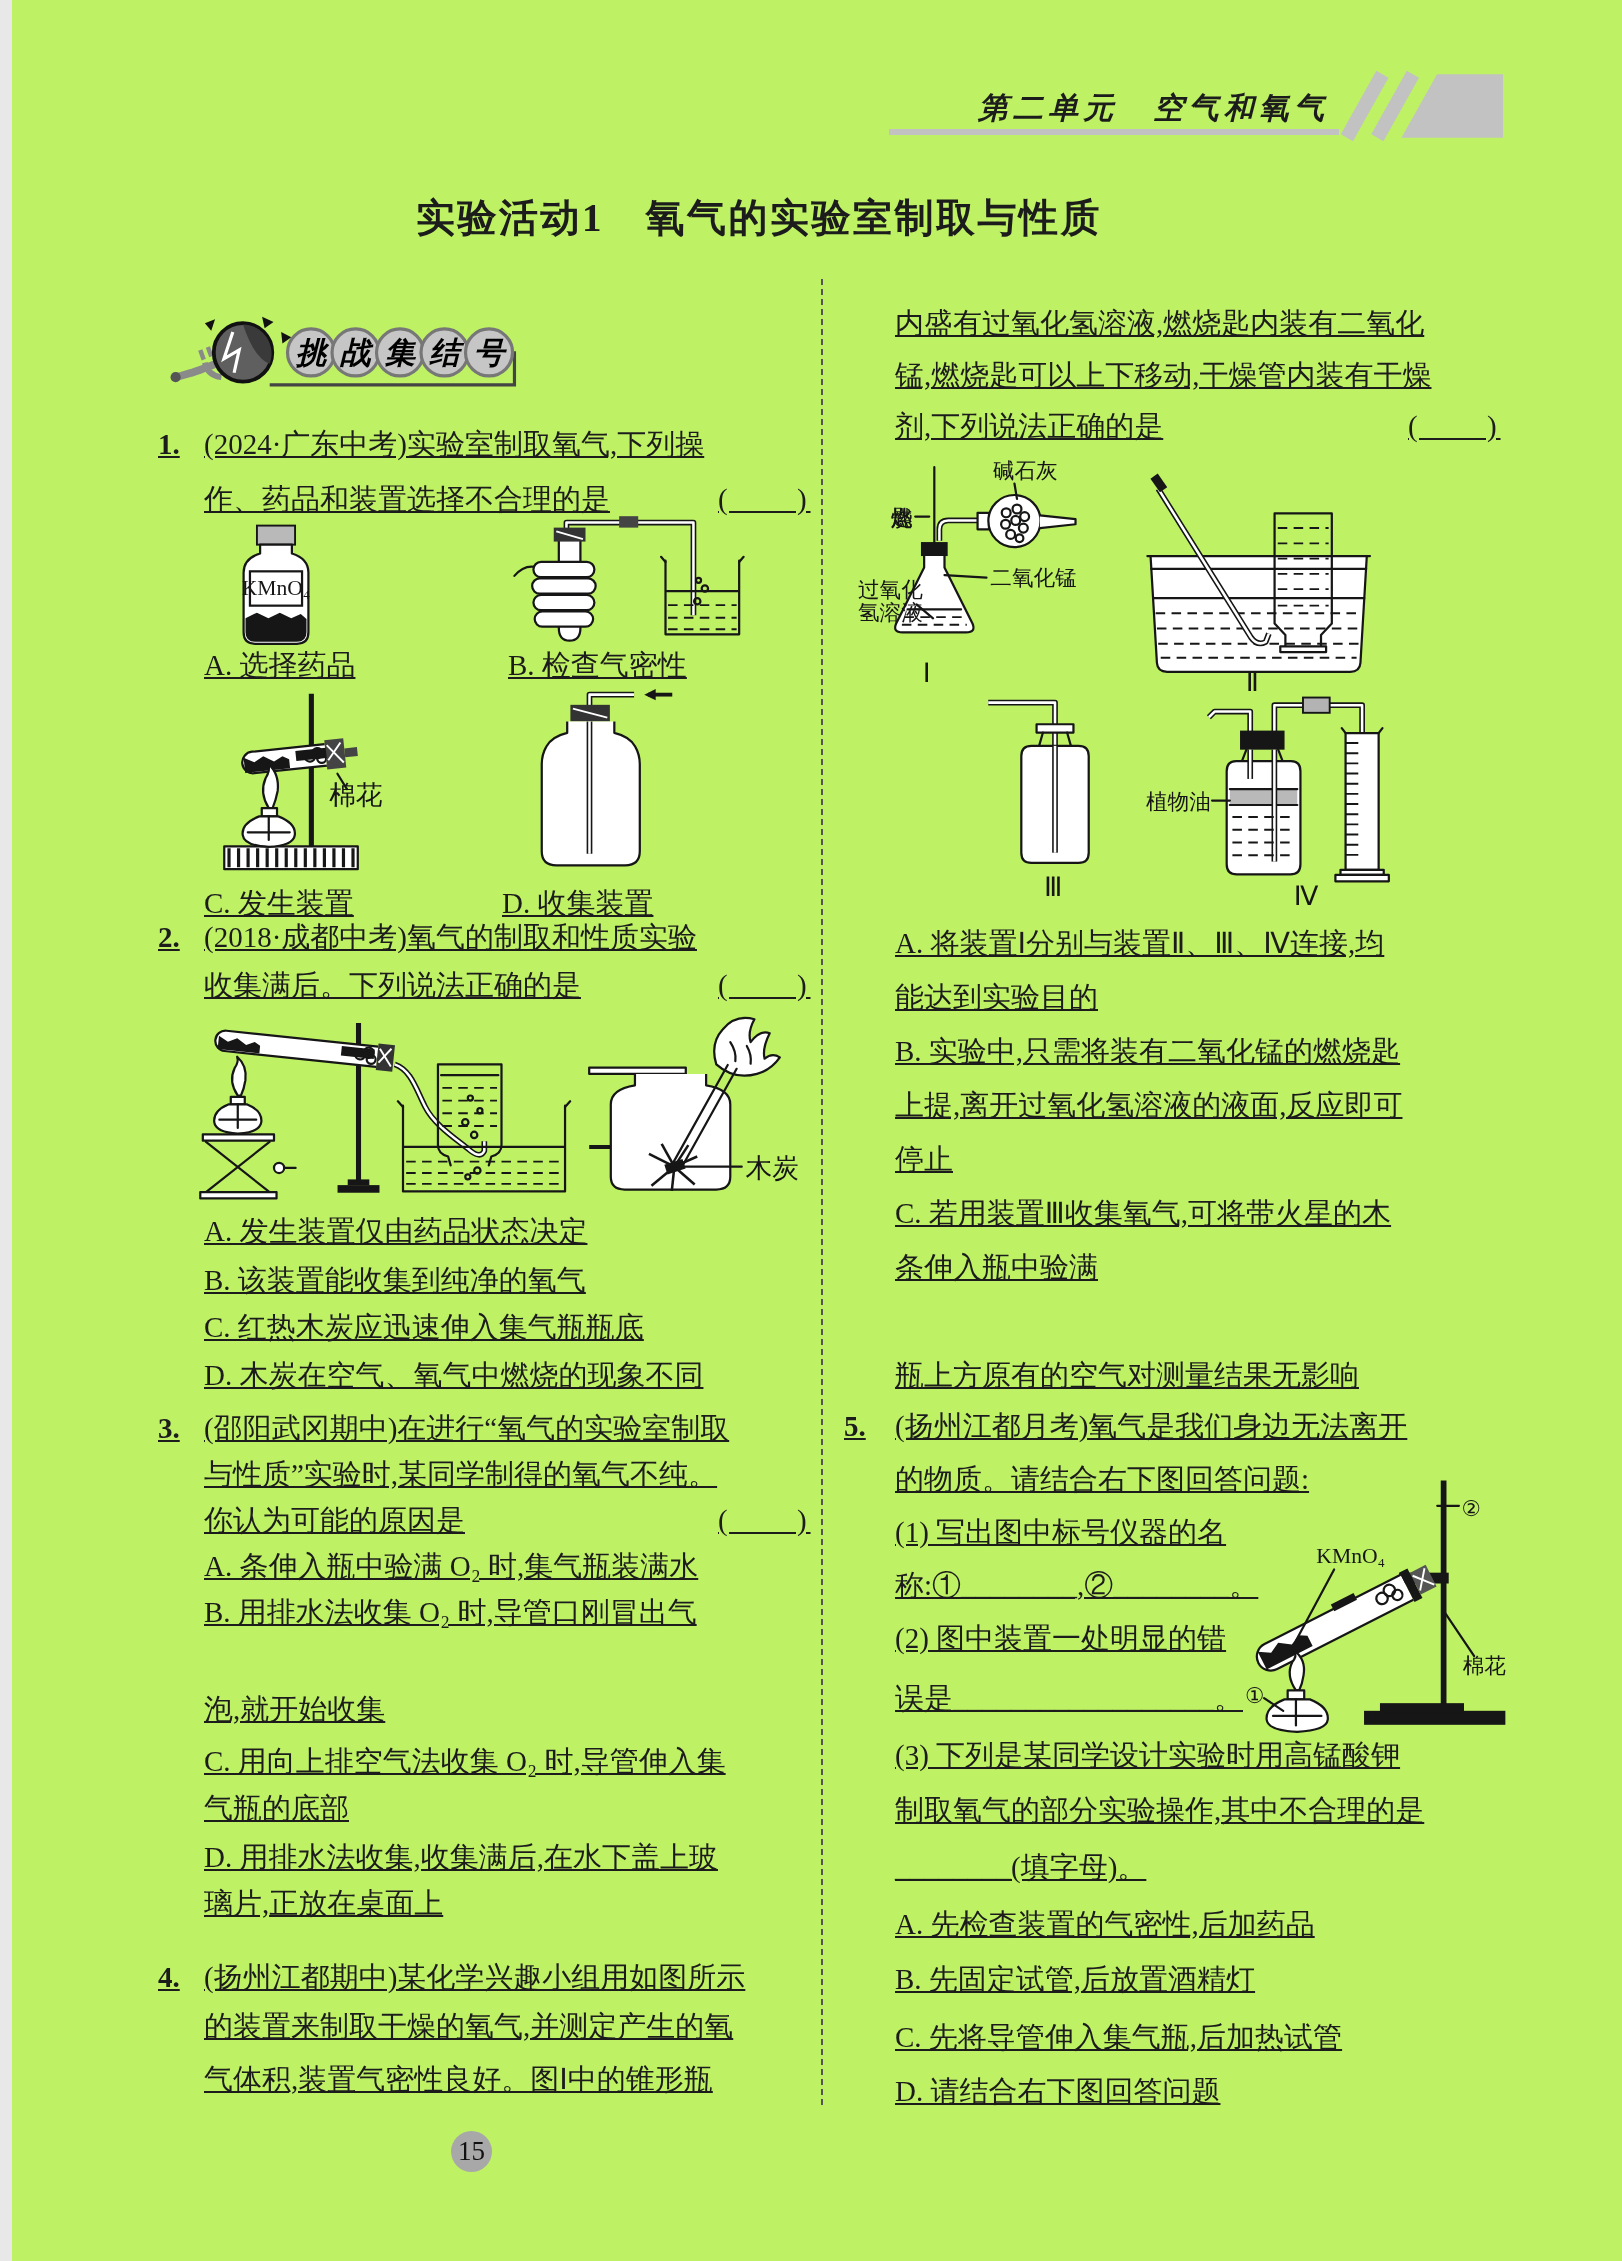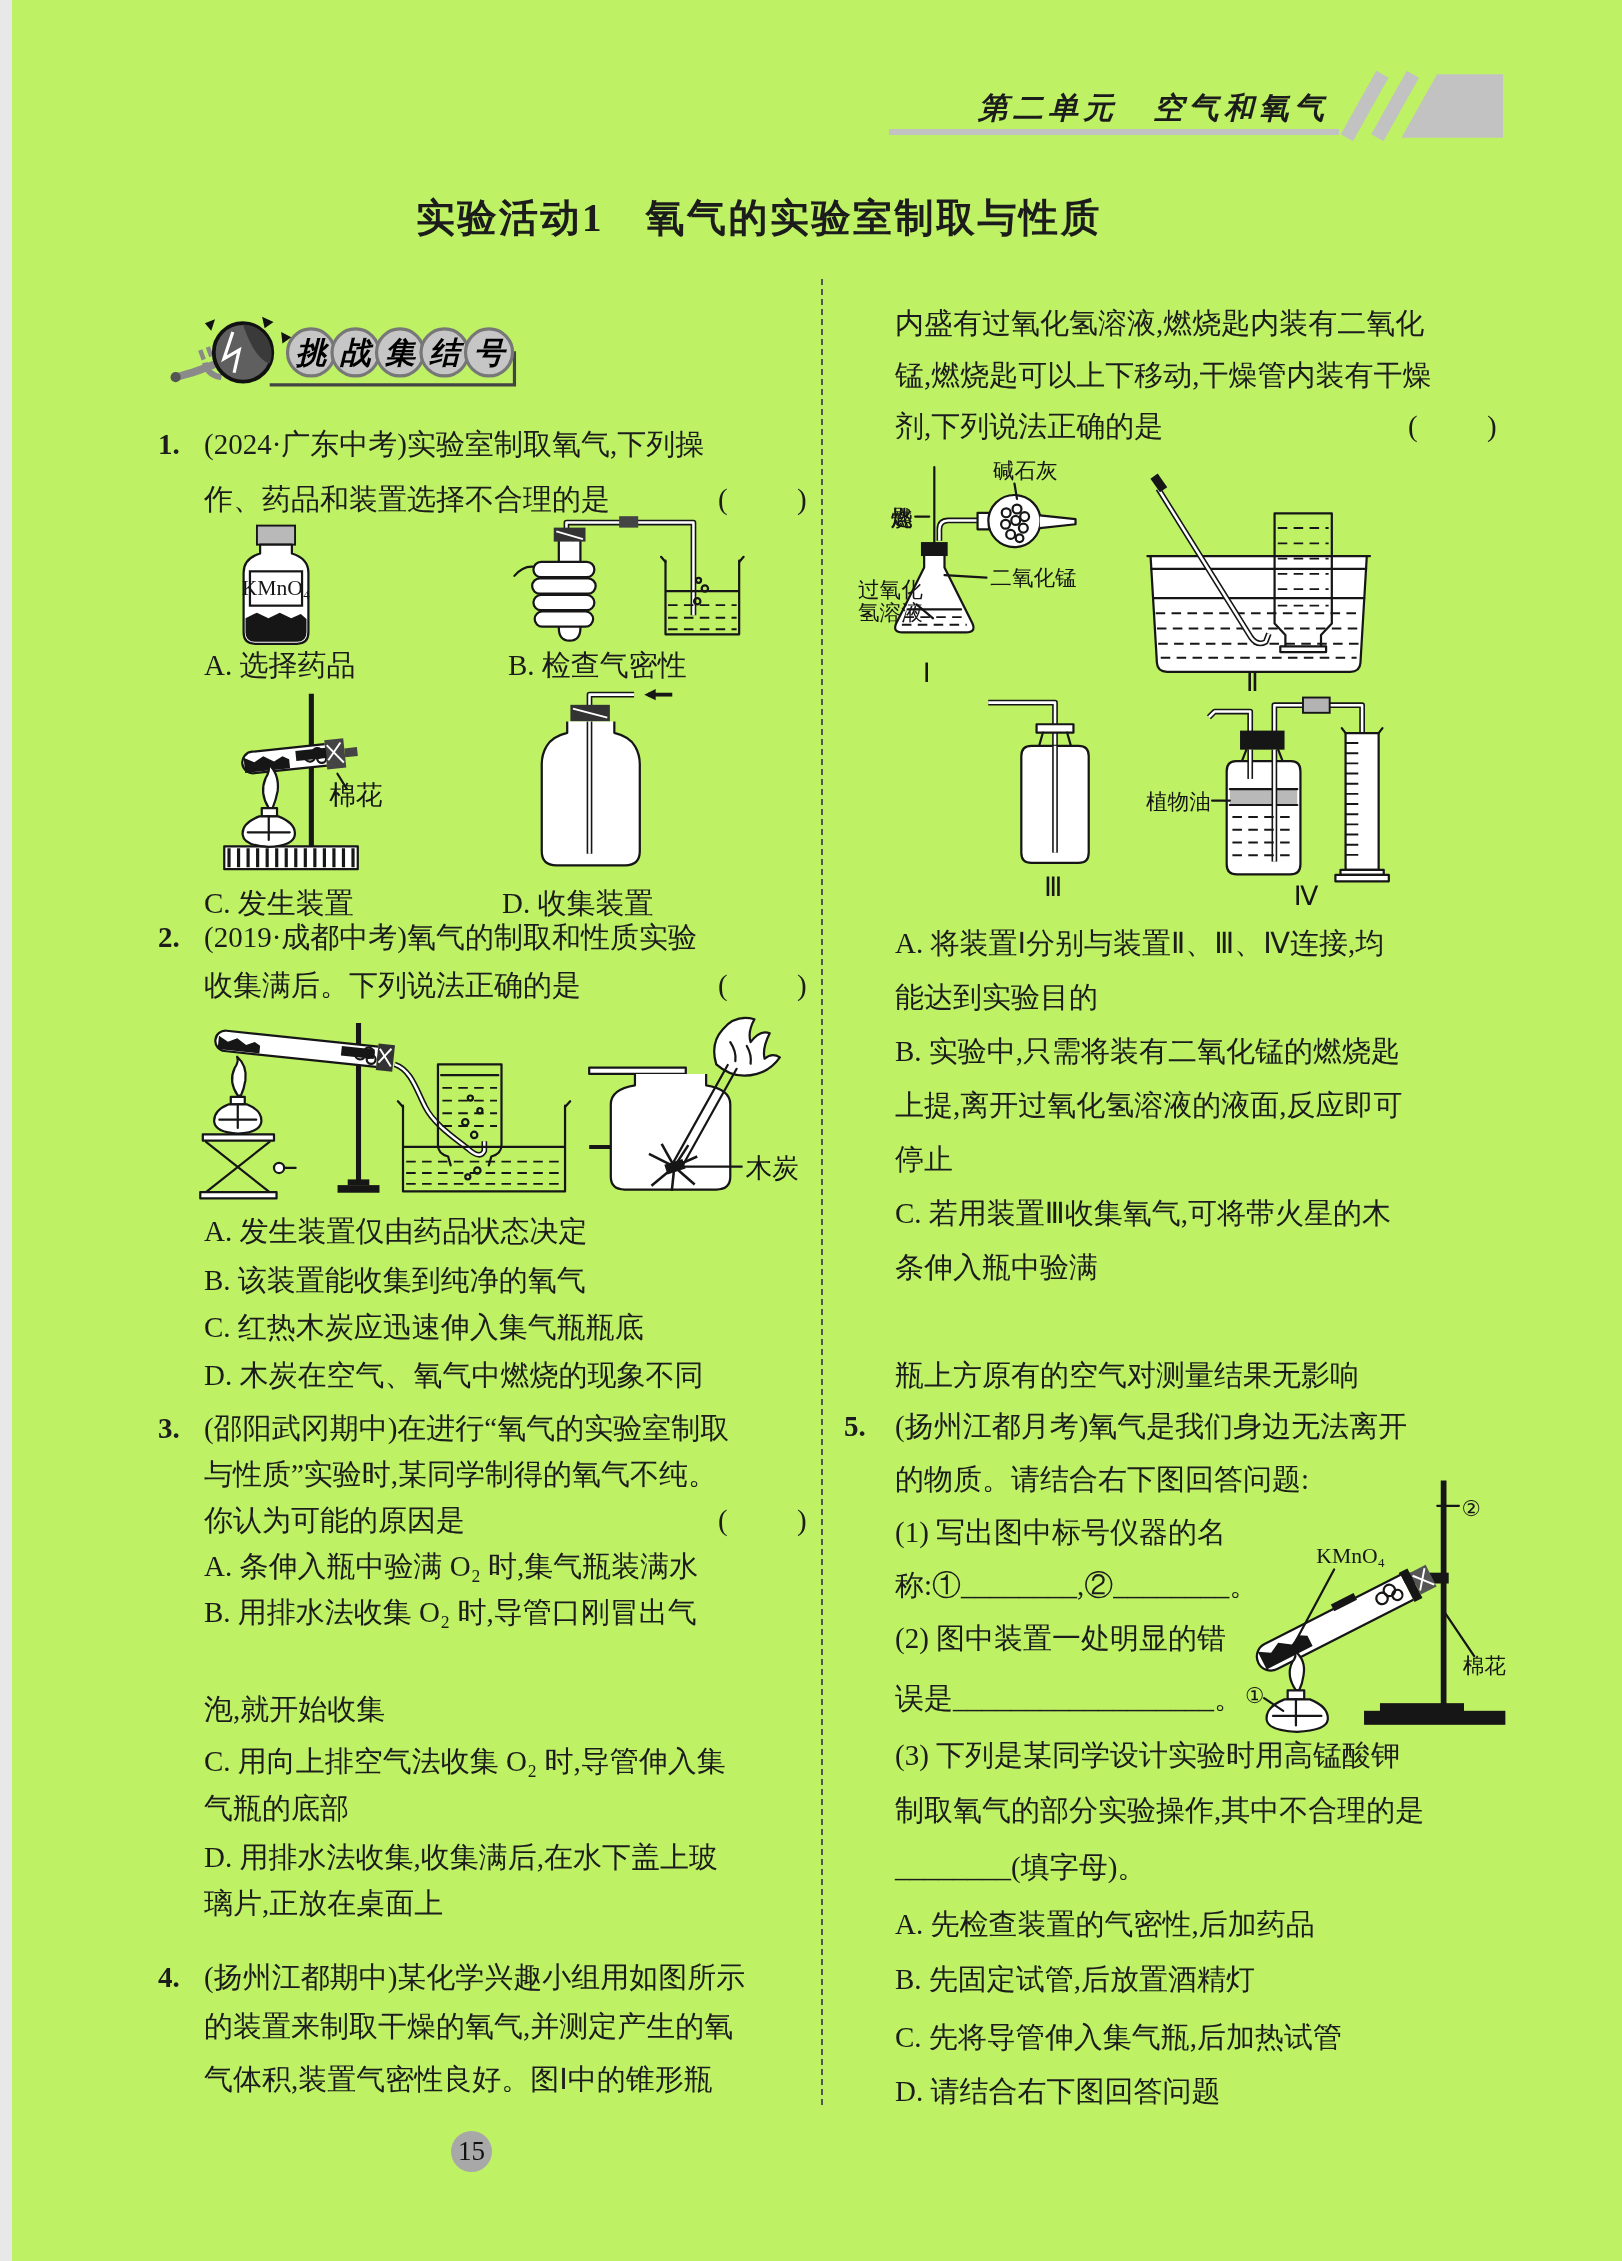--- a/index.html
+++ b/index.html
@@ -1,18 +1,18 @@
 <!DOCTYPE html>
 <html style="font-size:10.2px"><head>
 <meta charset="utf-8">
 <style>
   html,body{margin:0;padding:0;background:#e8e8e8;}
   .page{position:relative;width:1623px;height:2261px;background:#bef264;overflow:hidden;
         font-family:"Liberation Serif",serif;color:#1c1c1c;margin-left:12px;}
-  .t{position:absolute;font-size:29px;line-height:38px;white-space:nowrap;}
+  .t{position:absolute;font-size:29px;line-height:38px;white-space:nowrap;text-decoration:underline;}
   .num{font-weight:bold;}
   .bracket{letter-spacing:3.8px;}
   .hdr{position:absolute;top:88px;left:827px;width:490px;text-align:right;
        font-size:30px;font-weight:bold;font-style:italic;letter-spacing:5.1px;}
   .hdr-bar{position:absolute;left:877px;top:129px;width:450px;height:5.7px;background:#c2c2c2;}
   .title{position:absolute;top:191px;left:0;width:1494px;text-align:center;
          font-size:39px;font-weight:bold;letter-spacing:2.5px;}
   .divider{position:absolute;left:809px;top:279px;height:1826px;width:0;
            border-left:2.5px dashed #555;}
   .pagenum{position:absolute;left:439px;top:2131px;width:41px;height:41px;border-radius:50%;
@@ -147,21 +147,21 @@
     <line x1="94" y1="34" x2="148" y2="48" class="wht"></line>
     <path d="M85,54 V72 Q60,78 52,94 Q45,106 45,122 V258 Q45,280 68,280 H176 Q199,280 199,258 V122 Q199,106 192,94 Q184,78 159,72 V54" class="lnf"></path>
     <path d="M120,54 V262" class="to"></path>
       <path d="M120,54 V262" class="ti"></path>
   </svg>
 
   <div class="t" style="left:192px;top:884px">C. 发生装置</div>
   <div class="t" style="left:490px;top:884px">D. 收集装置</div>
 
   <div class="t num" style="left:146px;top:918px">2.</div>
-  <div class="t" style="left:192px;top:918px">(2019·成都中考)氧气的制取和性质实验</div>
+  <div class="t" style="left:192px;top:918px">(2018·成都中考)氧气的制取和性质实验</div>
   <div class="t" style="left:192px;top:966px">收集满后。下列说法正确的是</div>
   <div class="t bracket" style="left:706px;top:966px">(　　)</div>
 
   <svg style="left:178px;top:1004px" width="623" height="197" viewBox="0 0 980 310">
     <line x1="265" y1="30" x2="265" y2="285" stroke="#161616" stroke-width="8"></line>
     <rect x="232" y="285" width="66" height="12" class="blk"></rect>
       <rect x="248" y="276" width="34" height="9" class="blk"></rect>
     <rect x="20" y="205" width="112" height="10" class="lnf"></rect>
     <line x1="25" y1="217" x2="125" y2="296" class="ln"></line>
       <line x1="25" y1="296" x2="125" y2="217" class="ln"></line>

